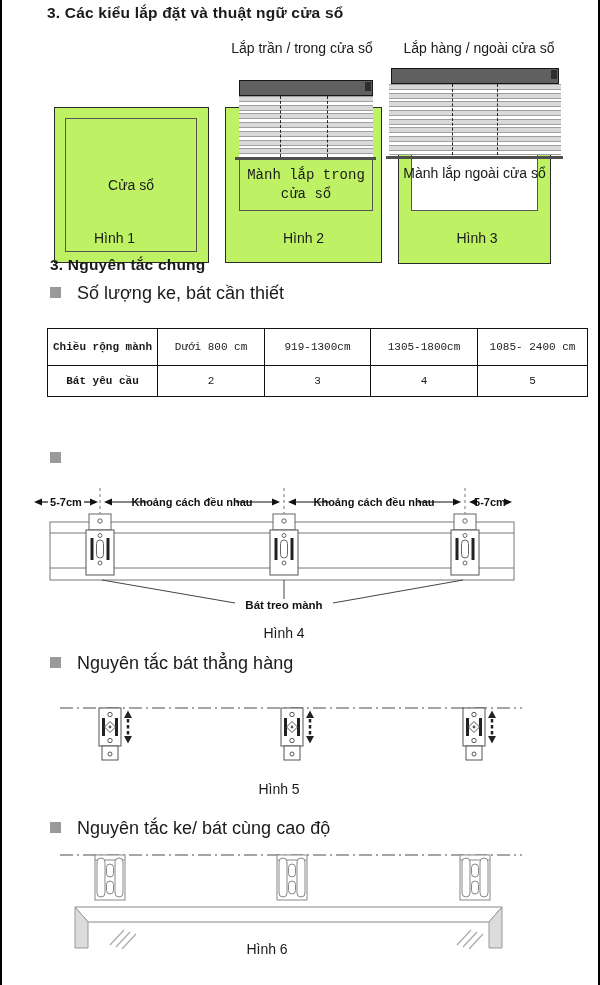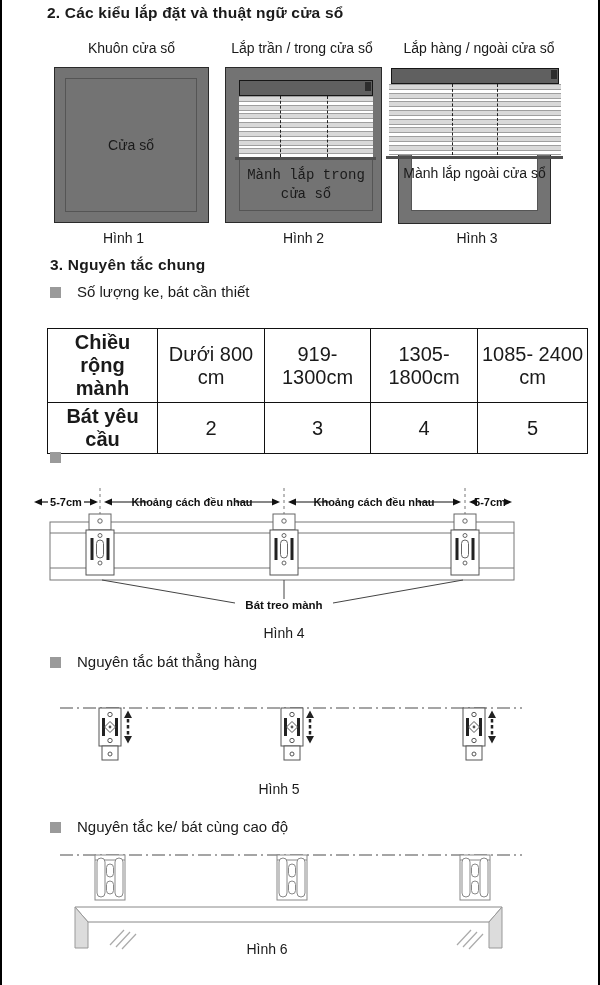--- a/index.html
+++ b/index.html
@@ -8,47 +8,46 @@
     font-family:"Liberation Sans","DejaVu Sans",sans-serif;color:#1a1a1a;
     border-left:2px solid #000;border-right:2px solid #000;box-sizing:border-box;
     overflow:hidden;
   }
   .abs{position:absolute;}
   .sec-title{font-size:15.5px;font-weight:bold;letter-spacing:.2px;}
   .fig-label{font-size:14px;text-align:center;}
   .fig-caption{font-size:14px;text-align:center;}
   .bullet{display:flex;align-items:flex-start;gap:16px;}
   .bullet-sq{width:11px;height:11px;background:#9a9a9a;margin-top:4px;flex:0 0 auto;}
-  .bullet-text{font-size:15px;}
-  .win-outer{border:1.5px solid #2a2a2a;box-sizing:border-box;background:#737373;}
+  .bullet-text{font-size:18px;}
+  .win-outer{border:1.5px solid #2a2a2a;box-sizing:border-box;background:#bef264;margin-top:40px;}
   .win-inner{border:1px solid #555;box-sizing:border-box;}
   .fig1-inner{display:flex;align-items:center;justify-content:center;font-size:14px;}
   .headrail{position:absolute;background:#606060;border:1px solid #161616;box-sizing:border-box;}
   .endcap{position:absolute;right:1px;top:1px;width:6px;height:9px;background:#2d2d2d;}
   .slats{position:absolute;background:repeating-linear-gradient(to bottom,
       #9f9f9f 0px,#9f9f9f 1px,#d9d9d9 1px,#d9d9d9 5px,#9f9f9f 5px,#9f9f9f 6px,#ffffff 6px,#ffffff 8.7px);}
   .ladder{position:absolute;top:0;bottom:0;width:0;border-left:1px dashed #222;}
   .bottomrail{position:absolute;height:3px;background:#4f4f4f;}
   .blind-text{font-size:14px;text-align:center;line-height:1.35;}
-  .spec-table{border-collapse:collapse;font-size:20px;table-layout:fixed;}
+  .spec-table{border-collapse:collapse;font-size:11px;table-layout:fixed;font-family:Liberation Mono, monospace;}
   .spec-table th,.spec-table td{border:1.5px solid #111;text-align:center;vertical-align:middle;padding:2px 3px;line-height:1.15;}
   .spec-table th{font-weight:bold;}
   svg text{font-family:"Liberation Sans","DejaVu Sans",sans-serif;}
   .dim-t{font-size:11px;font-weight:bold;fill:#111;}
   .blabel-t{font-size:11.5px;font-weight:bold;fill:#111;}
   .cap-t{font-size:14px;fill:#1a1a1a;}
 </style>
 </head>
 <body>
 
 <div class="page">
 
-  <div class="abs sec-title" style="left:45px;top:4px;">2. Các kiểu lắp đặt và thuật ngữ cửa sổ</div>
-
-  <div class="abs fig-label" style="left:52px;top:40px;width:155px;">Khuôn cửa sổ</div>
+  <div class="abs sec-title" style="left:45px;top:4px;">3. Các kiểu lắp đặt và thuật ngữ cửa sổ</div>
+
   <div class="abs fig-label" style="left:214px;top:40px;width:172px;">Lắp trần / trong cửa sổ</div>
   <div class="abs fig-label" style="left:383px;top:40px;width:188px;">Lắp hàng / ngoài cửa sổ</div>
 
   <div class="abs win-outer" style="left:52px;top:67px;width:155px;height:156px;">
     <div class="win-inner fig1-inner" style="position:absolute;left:10px;top:10px;right:11px;bottom:10px;">
       <span>Cửa sổ</span>
     </div>
   </div>
 
   <div class="abs win-outer" style="left:223px;top:67px;width:157px;height:156px;"></div>
@@ -68,21 +67,21 @@
   <div class="abs headrail" style="left:389px;top:68px;width:168px;height:16px;">
     <span class="endcap"></span>
   </div>
   <div class="abs slats" style="left:387px;top:84px;width:172px;height:71px;">
     <span class="ladder" style="left:63px;"></span>
     <span class="ladder" style="left:108px;"></span>
   </div>
   <div class="abs bottomrail" style="left:384px;top:156px;width:177px;"></div>
   <div class="abs blind-text" style="left:400px;top:164px;width:145px;">Mành lắp ngoài cửa sổ</div>
 
-  <div class="abs fig-caption" style="left:44px;top:230px;width:155px;">Hình 1</div>
+  <div class="abs fig-caption" style="left:35px;top:230px;width:155px;">Hình 1</div>
   <div class="abs fig-caption" style="left:223px;top:230px;width:157px;">Hình 2</div>
   <div class="abs fig-caption" style="left:385px;top:230px;width:180px;">Hình 3</div>
 
   <div class="abs sec-title" style="left:48px;top:256px;">3. Nguyên tắc chung</div>
 
   <div class="abs bullet" style="left:48px;top:283px;width:480px;">
     <span class="bullet-sq"></span>
     <span class="bullet-text">Số lượng ke, bát cần thiết</span>
   </div>
 

